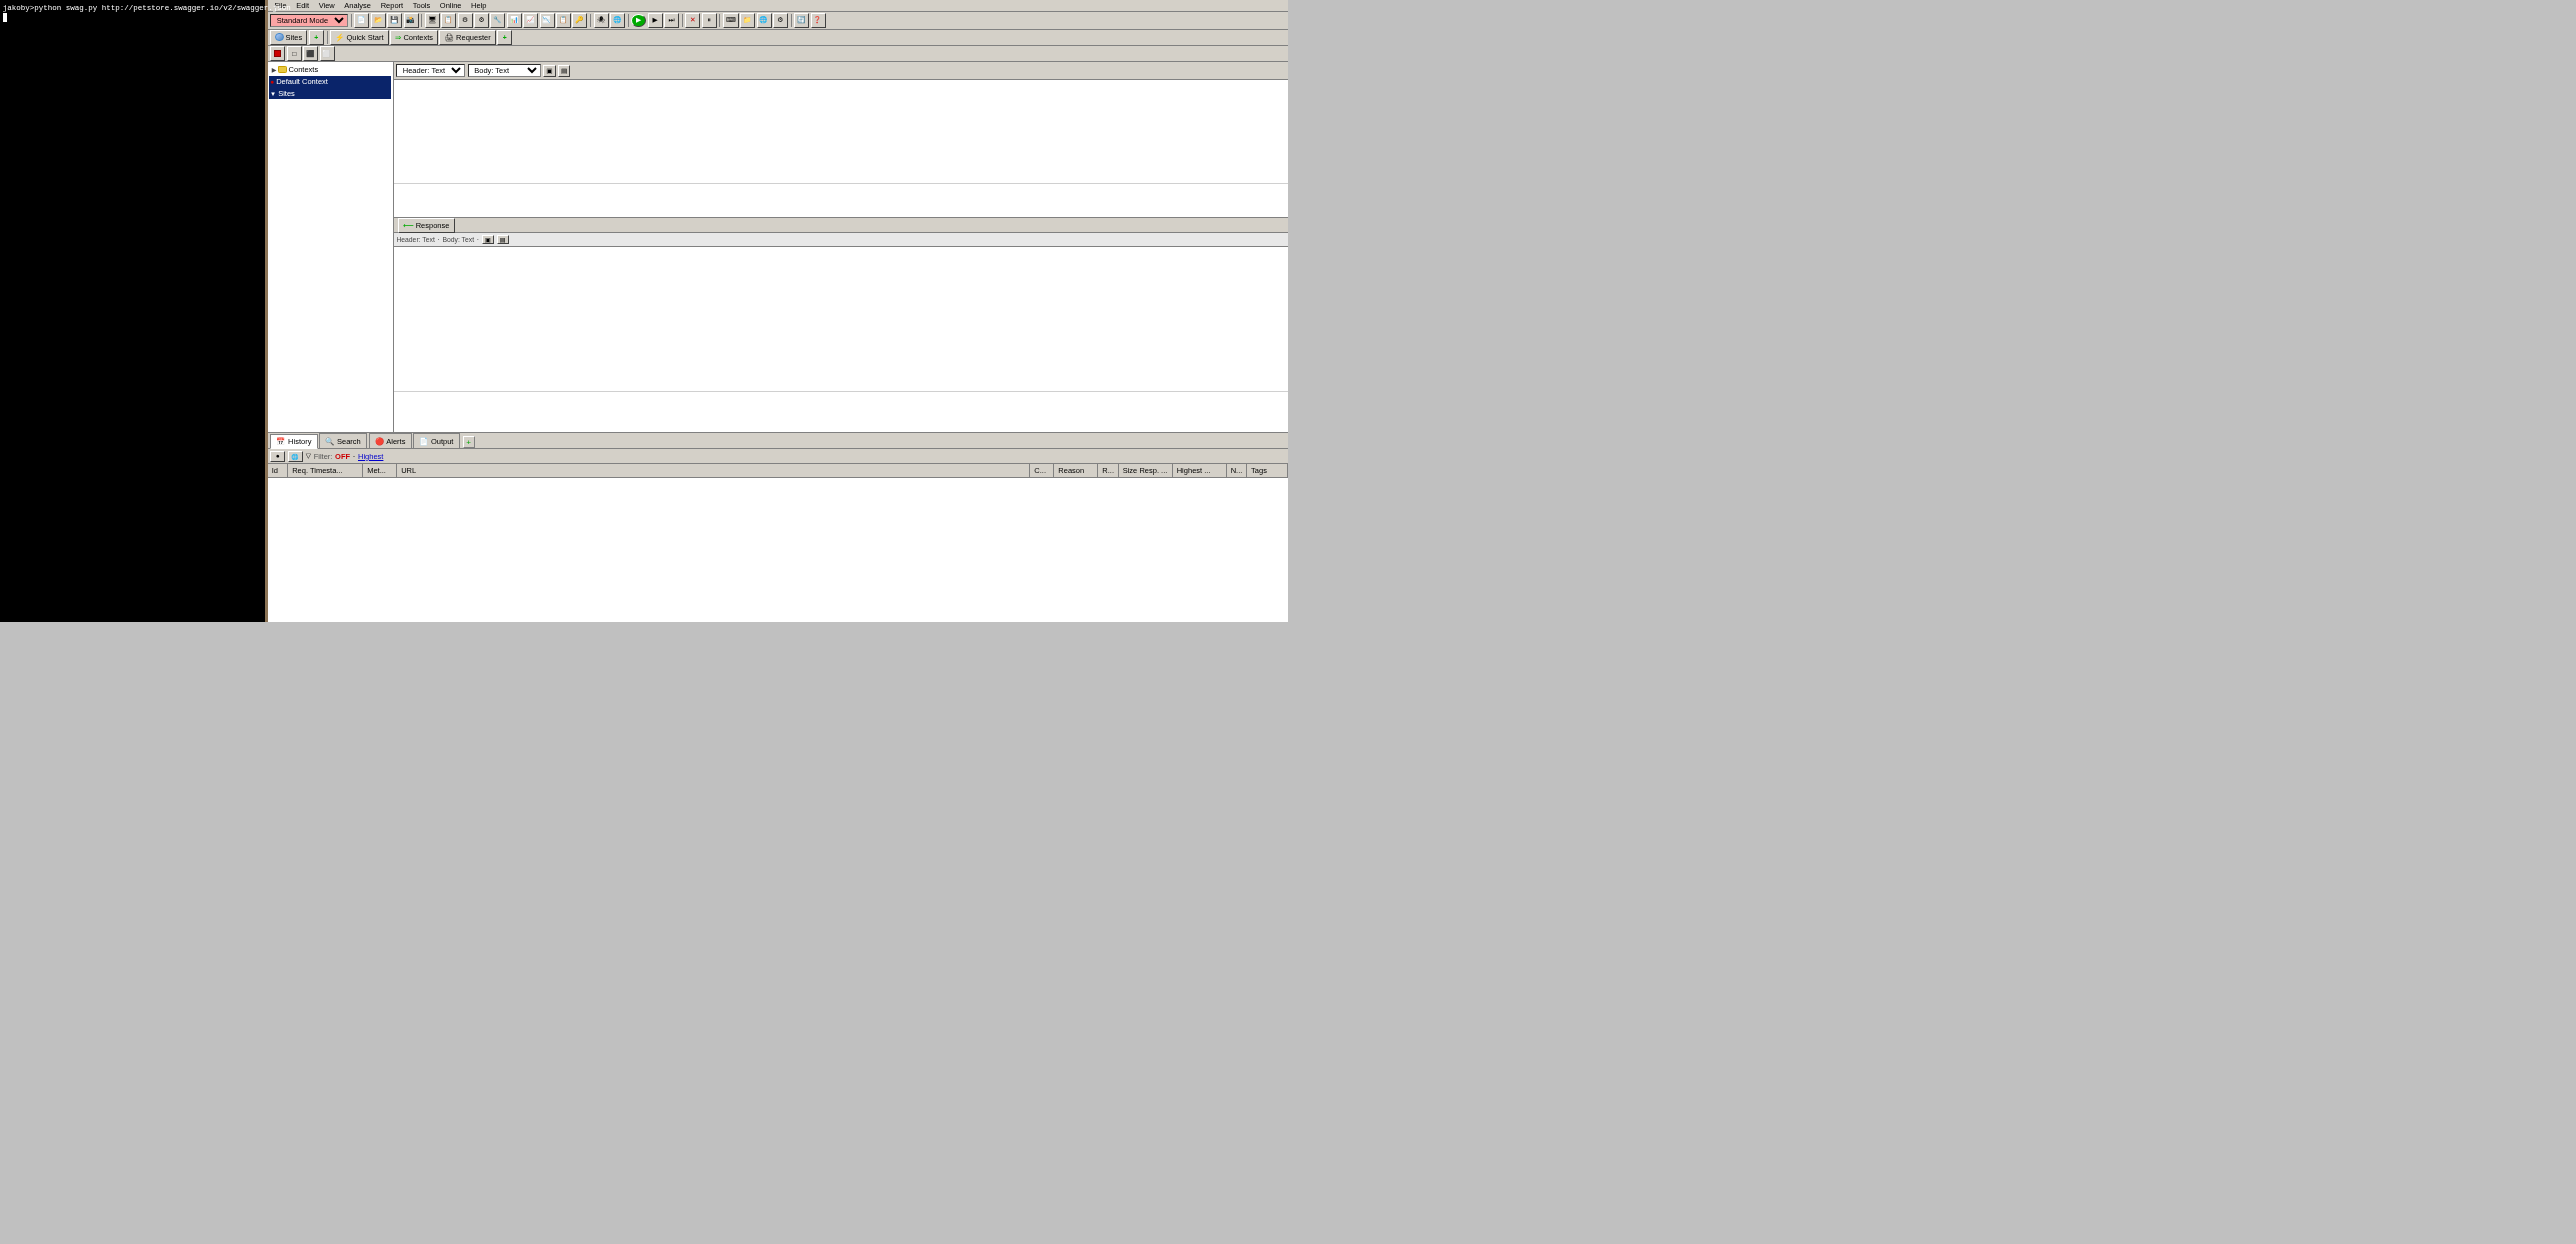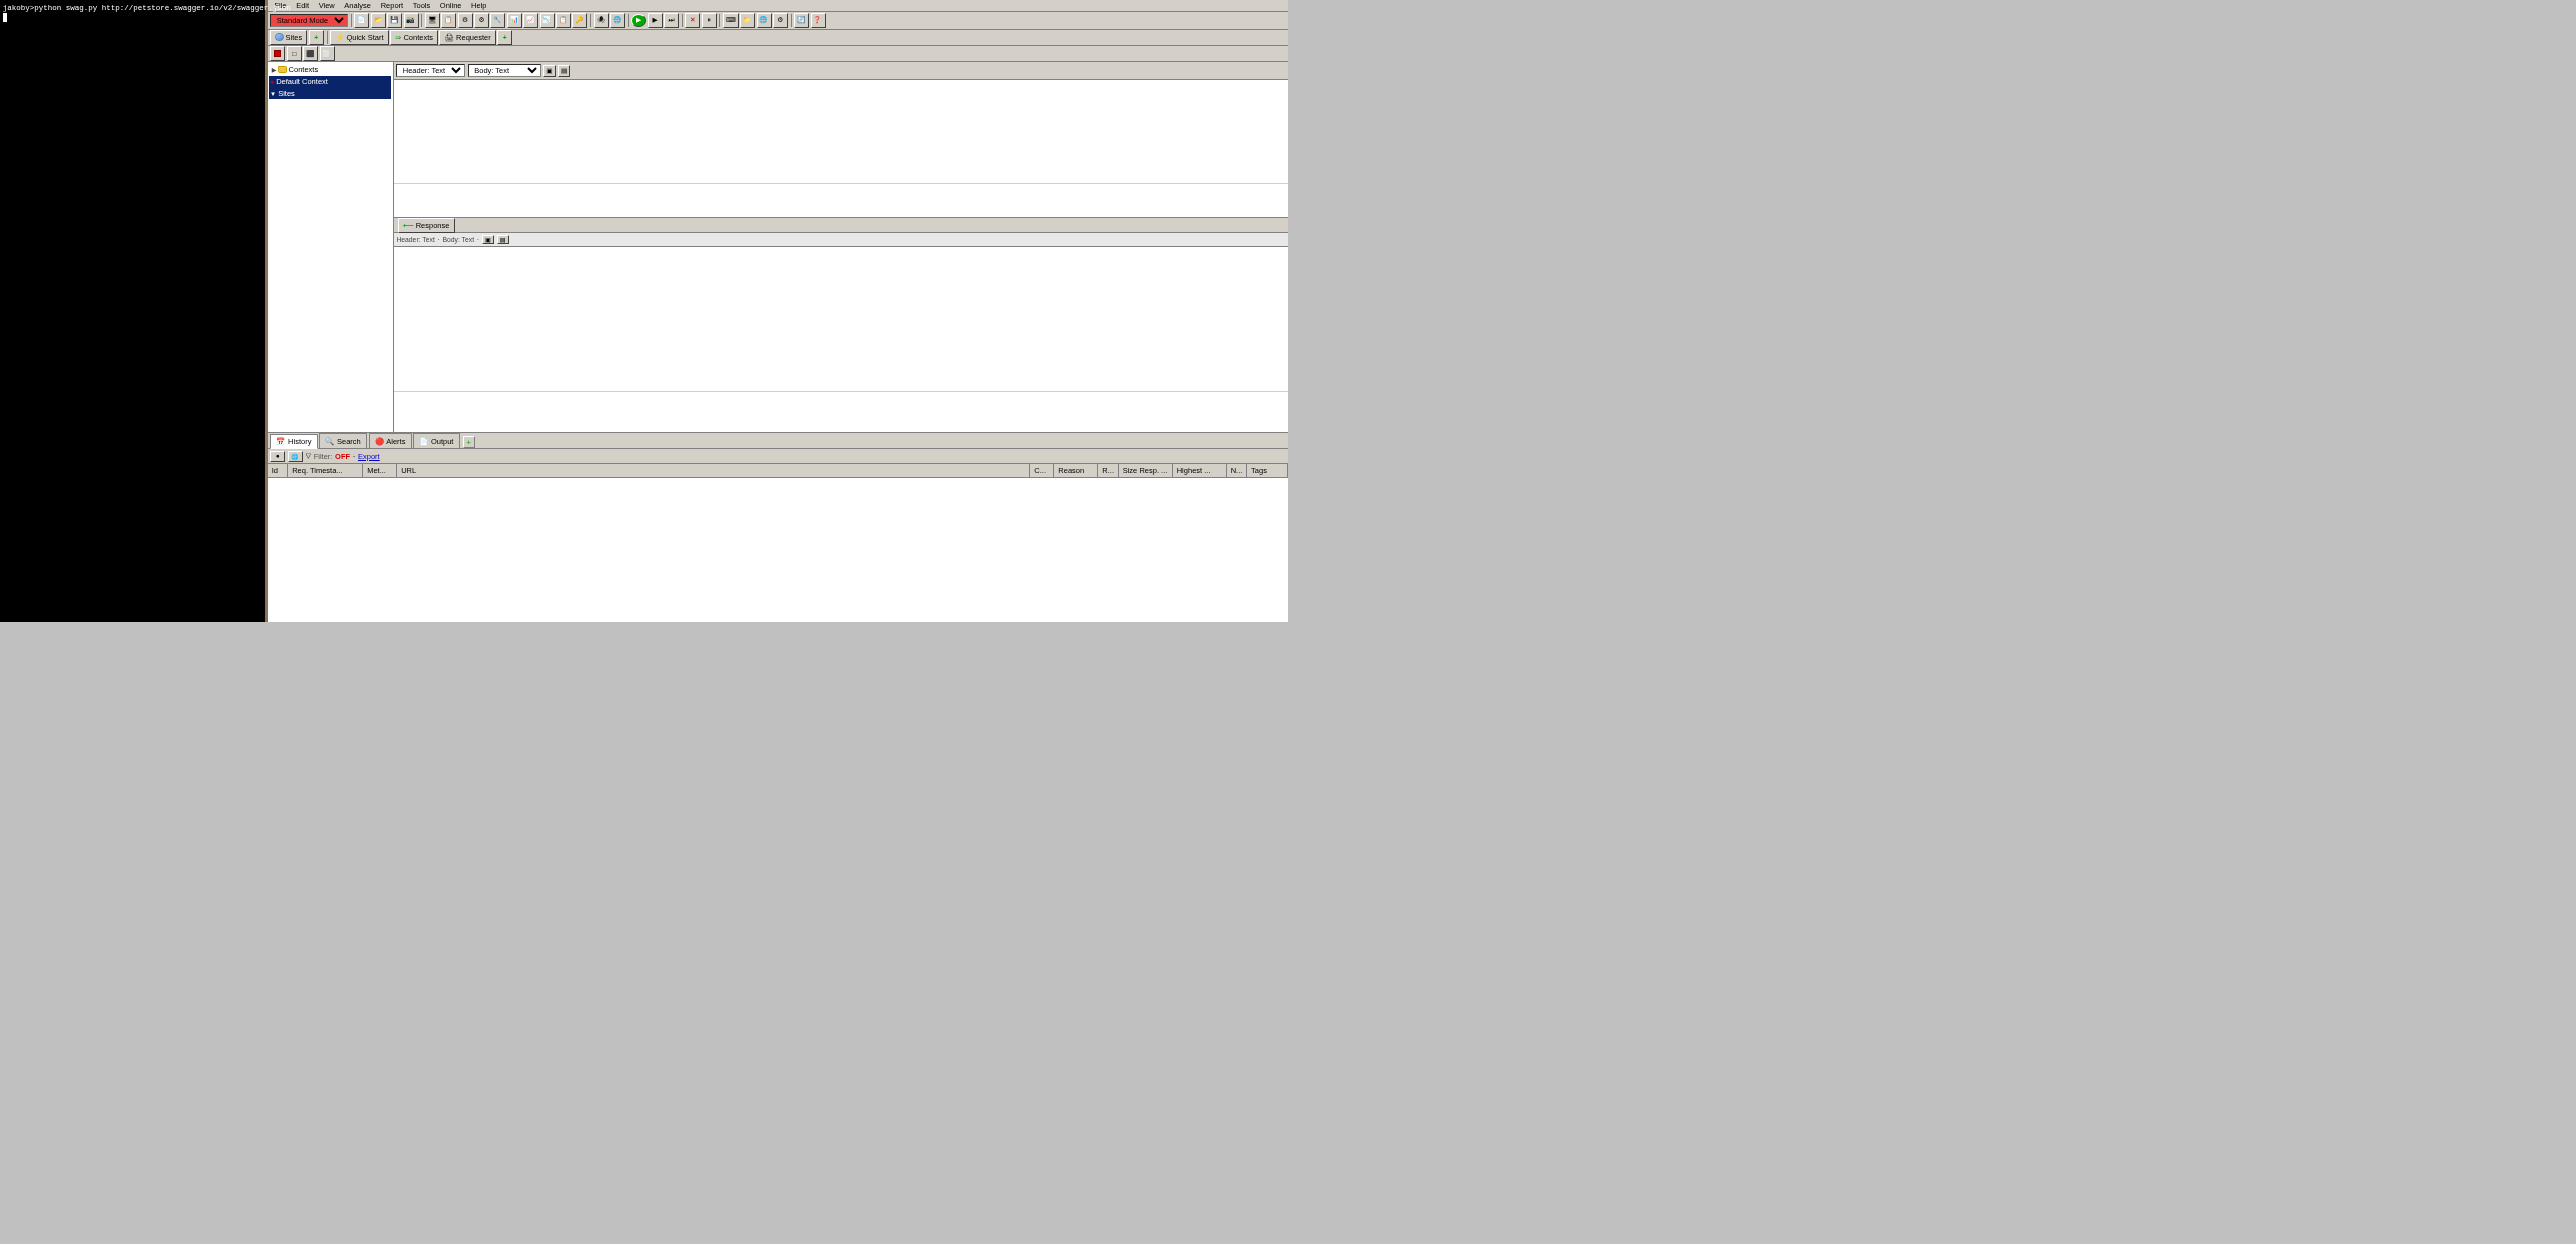--- a/index.html
+++ b/index.html
@@ -122,21 +122,21 @@
       align-items: center;
       gap: 2px;
       padding: 0 4.1px;
       font-size: 7.5px;
       white-space: nowrap;
     }
 
     
     .mode-select {
       height: 13.6px;
-      background: #ef4444;
+      background: #fca5a5;
       border: 0.7px inset #808080;
       font-size: 7.5px;
       padding: 0 1.4px;
     }
     .icon-globe { display:inline-block; width:8.1px; height:8.1px; border-radius:50%; border:1.4px solid #4488cc; background:linear-gradient(135deg,#aaccff,#5588bb); }
     .icon-folder { display:inline-block; width:8.1px; height:6.8px; background:#e8c840; border:0.7px solid #c8a000; border-radius:0 1.4px 1.4px 1.4px; }
     .icon-stop-red { display:inline-block; width:6.8px; height:6.8px; background:#cc0000; border:0.7px solid #880000; }
 
     
     .main-content {
@@ -582,21 +582,21 @@
       </div>
     </div>
 
     <div class="bottom-toolbar">
       <button class="toolbar-btn" style="font-size:6.1px; width:11px; height:11px;">⏺</button>
       <button class="toolbar-btn" style="font-size:6.1px; width:11px; height:11px;">🌐</button>
       <span style="font-size:6.8px;">▽</span>
       <span class="filter-label">Filter:</span>
       <span class="filter-off">OFF</span>
       <span>·</span>
-      <span style="cursor:pointer; color:#0000cc; text-decoration:underline;">Export</span>
+      <span style="cursor:pointer; color:#0000cc; text-decoration:underline;">Highest</span>
     </div>
 
     <div class="table-header">
       <div class="th" style="width:20.4px;">Id</div>
       <div class="th" style="width:75px;">Req. Timesta...</div>
       <div class="th" style="width:34px;">Met...</div>
       <div class="th" style="flex:1;">URL</div>
       <div class="th" style="width:24px;">C...</div>
       <div class="th" style="width:44px;">Reason</div>
       <div class="th" style="width:20.4px;">R...</div>

